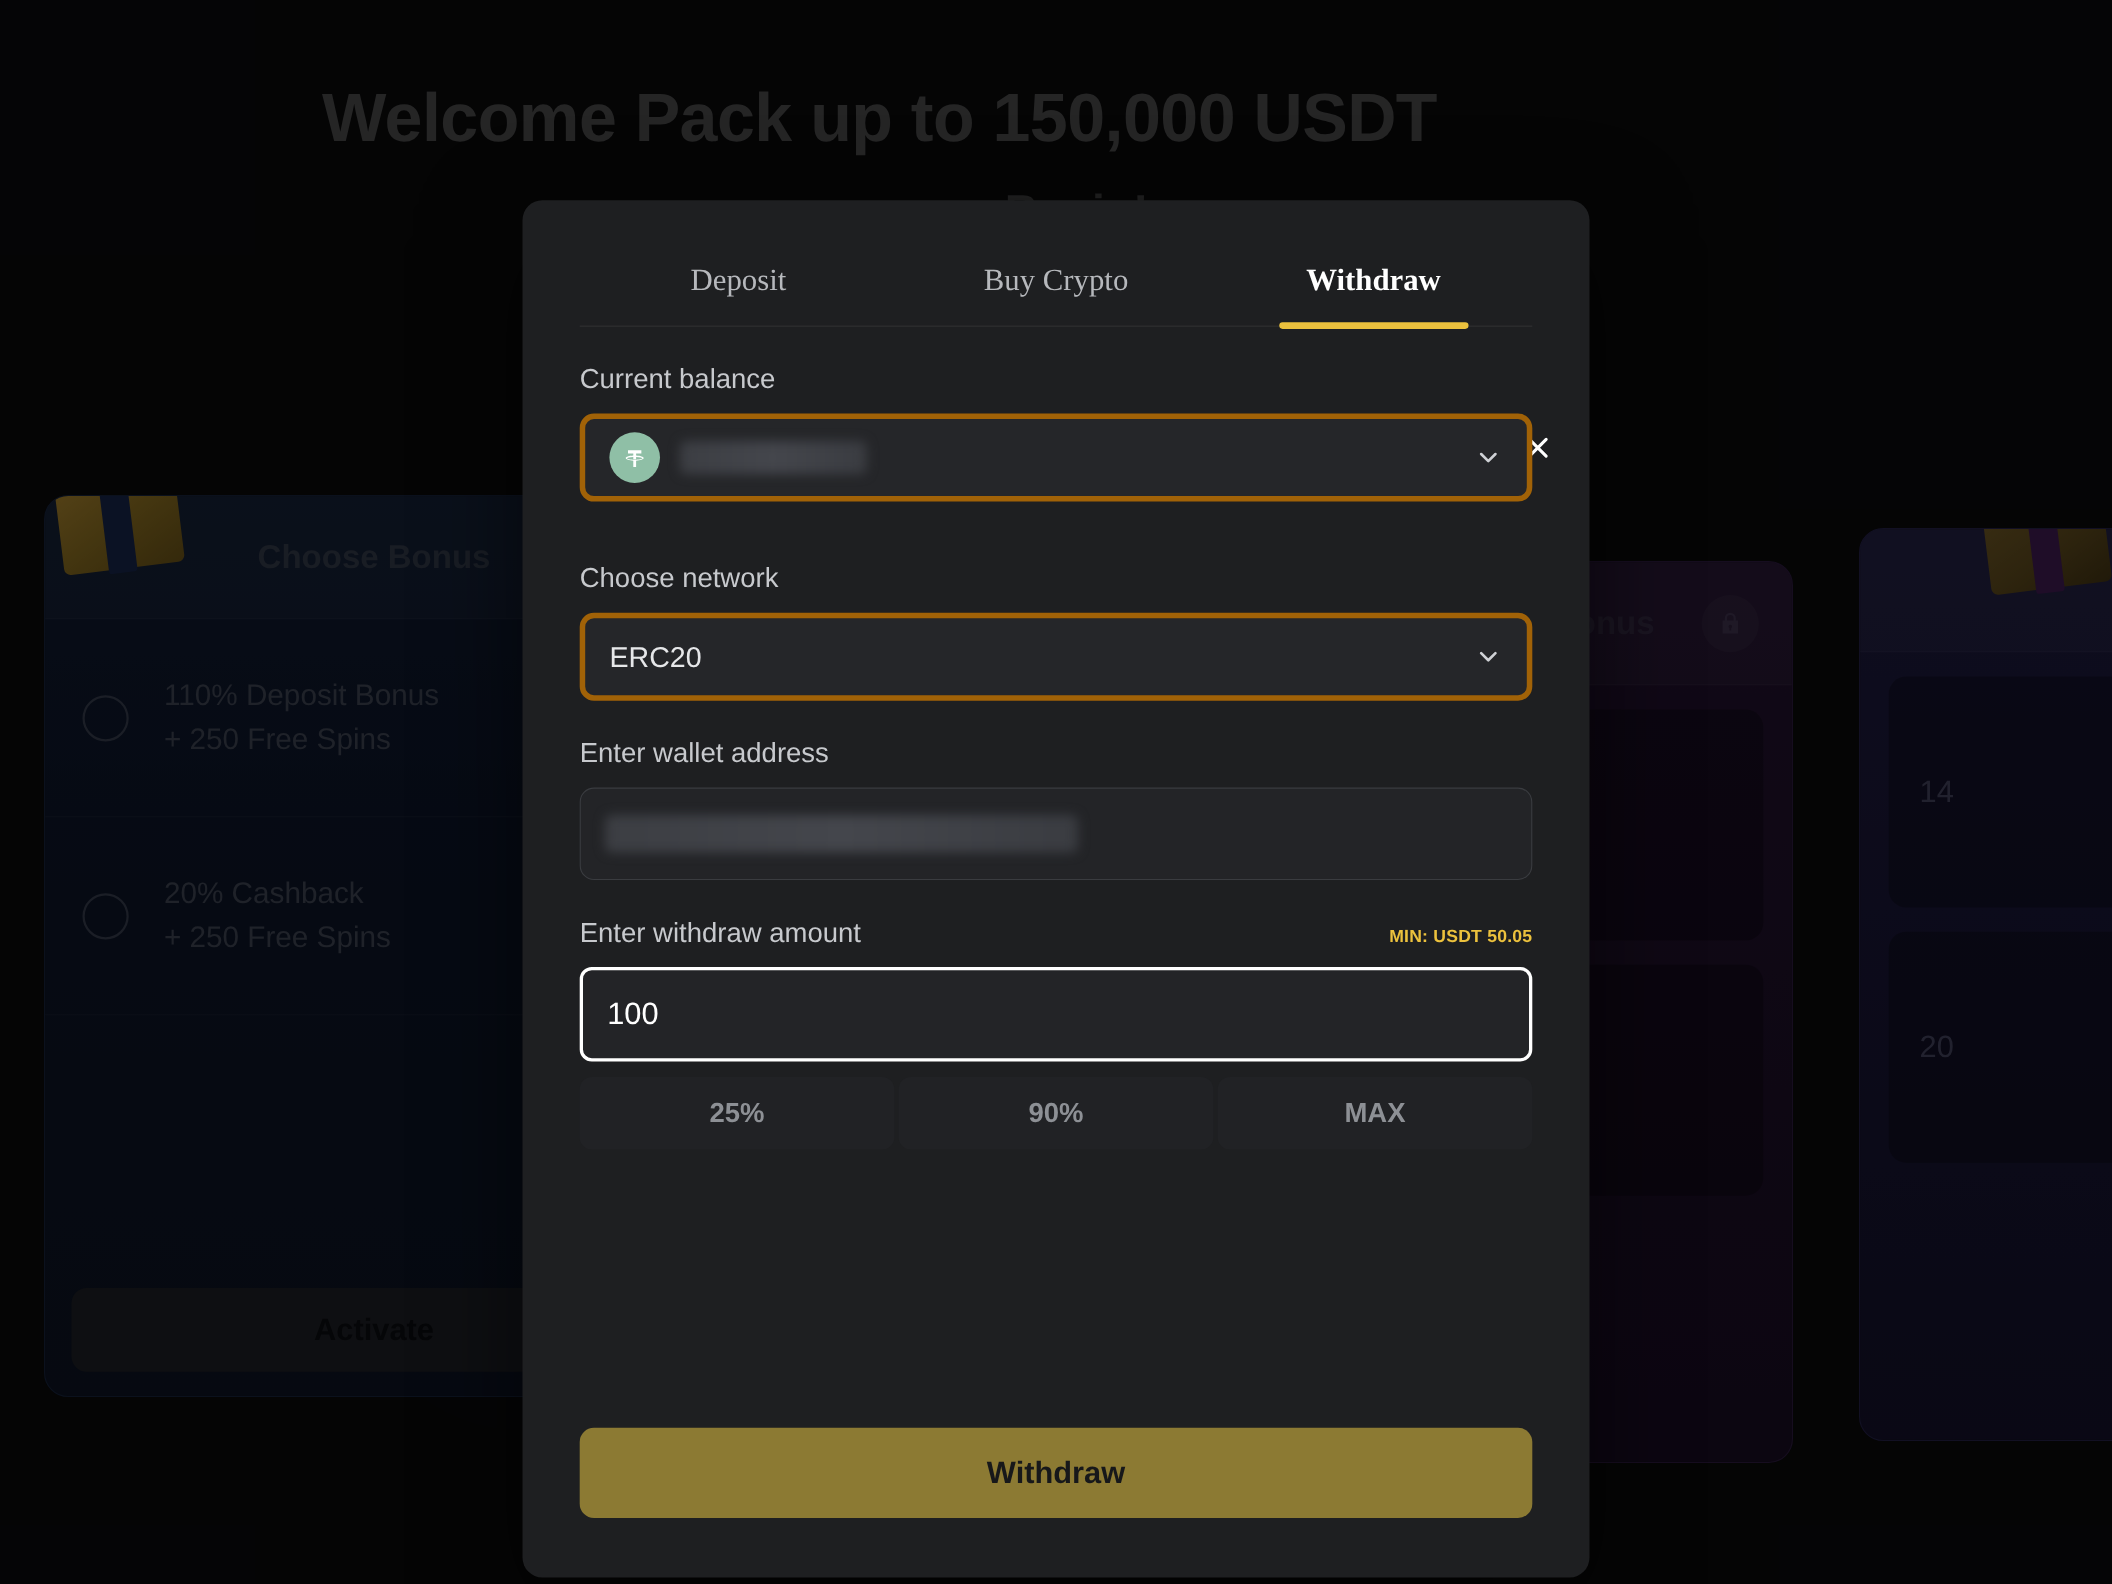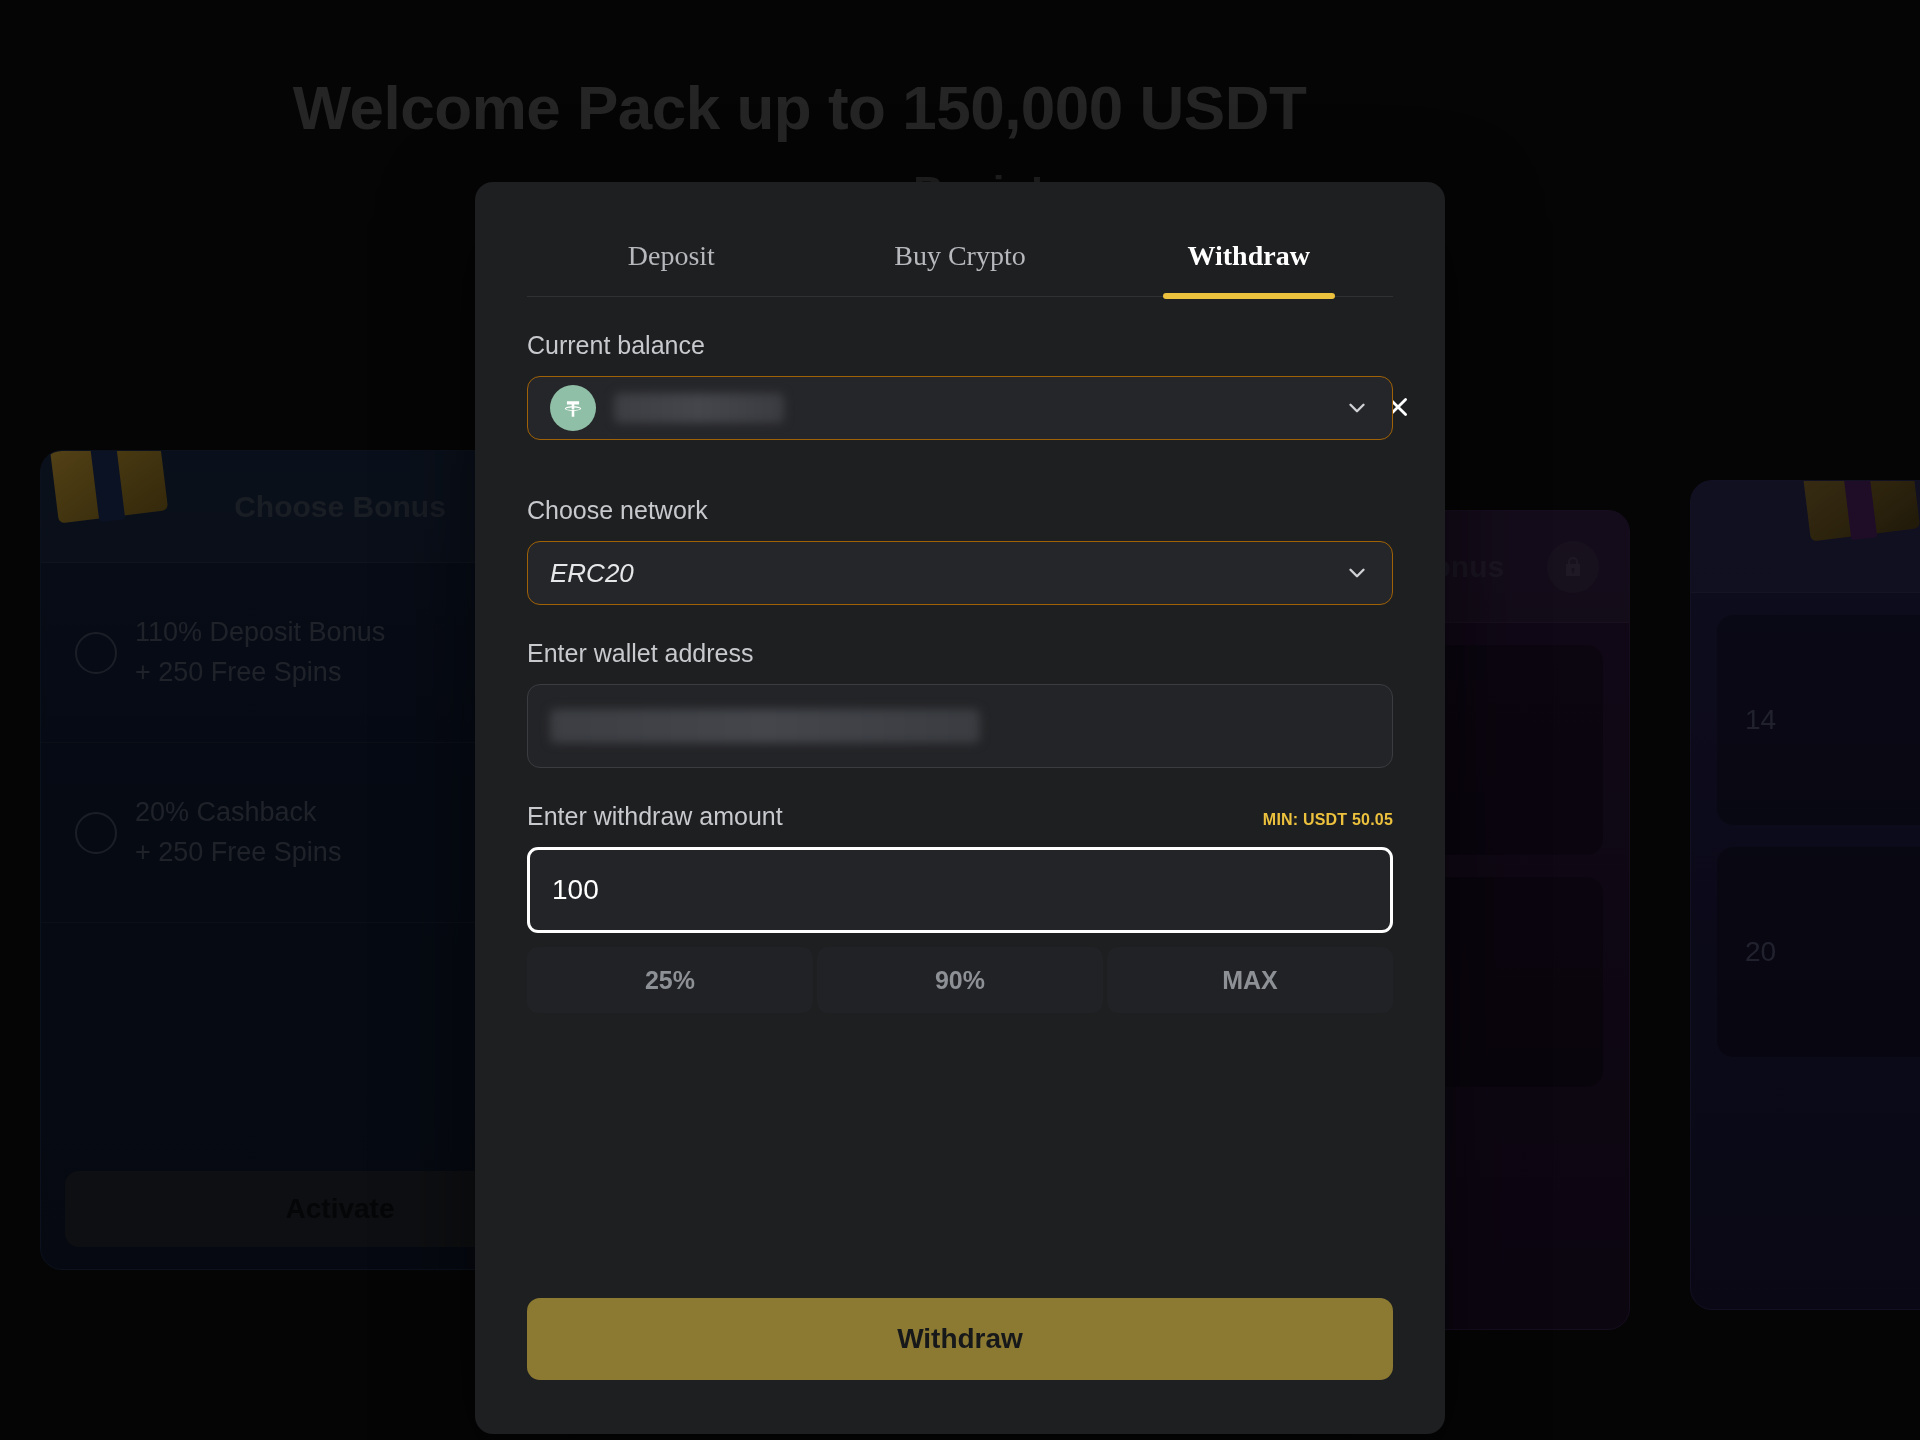--- a/index.html
+++ b/index.html
@@ -62,21 +62,21 @@
   }
   .gift .lid {
     position: absolute; left: 8px; top: 36px; width: 128px; height: 30px;
     background: linear-gradient(150deg,#e0b244 0%, #b08c2a 100%);
     border-radius: 5px; transform: rotate(-7deg);
   }
   .gift.purple .box { background: linear-gradient(150deg,#8c7030 0%,#6d5622 60%,#4e3d17 100%); }
   .gift.purple .ribbon-v { background: #4a2060; }
 
   .bonus-row {
-    display: flex; align-items: center; gap: 18px;
+    display: flex; align-items: center; gap: 32px;
     padding: 34px 34px; min-height: 180px;
     border-bottom: 1px solid rgba(255,255,255,0.05);
   }
   .radio {
     width: 42px; height: 42px; border-radius: 50%;
     border: 2px solid #40495c; flex: 0 0 auto;
   }
   .bonus-text { font-size: 27px; line-height: 1.45; color: #4a5162; font-weight: 500; }
 
   .card-foot { position: absolute; left: 0; bottom: 0; width: 100%; padding: 22px 24px; }
@@ -162,24 +162,24 @@
     background: #ecc13d; border-radius: 4px;
   }
 
   .body { padding: 0 52px; }
 
   .field-label { font-size: 25px; color: #c7c9cd; margin: 34px 0 16px; font-weight: 400; }
   .row2 { display: flex; gap: 22px; flex-direction: column; }
   .col { flex: 1 1 0; }
 
   .select {
-    height: 64px; border-radius: 13px;
-    background: #252629; border: 1px solid #a16207;
+    height: 80px; border-radius: 13px;
+    background: #252629; border: 5px solid #a16207;
     display: flex; align-items: center; padding: 0 22px;
-    cursor: pointer; position: relative; font-style: italic;
+    cursor: pointer; position: relative;
   }
   .select .value { font-size: 26px; color: #e6e7e9; }
   .chev {
     position: absolute; right: 22px; top: 50%; transform: translateY(-50%);
     width: 26px; height: 26px;
   }
   .chev svg { width: 26px; height: 26px; stroke: #cfd1d5; stroke-width: 2.2; fill: none; }
 
   .usdt-icon {
     width: 46px; height: 46px; border-radius: 50%;

